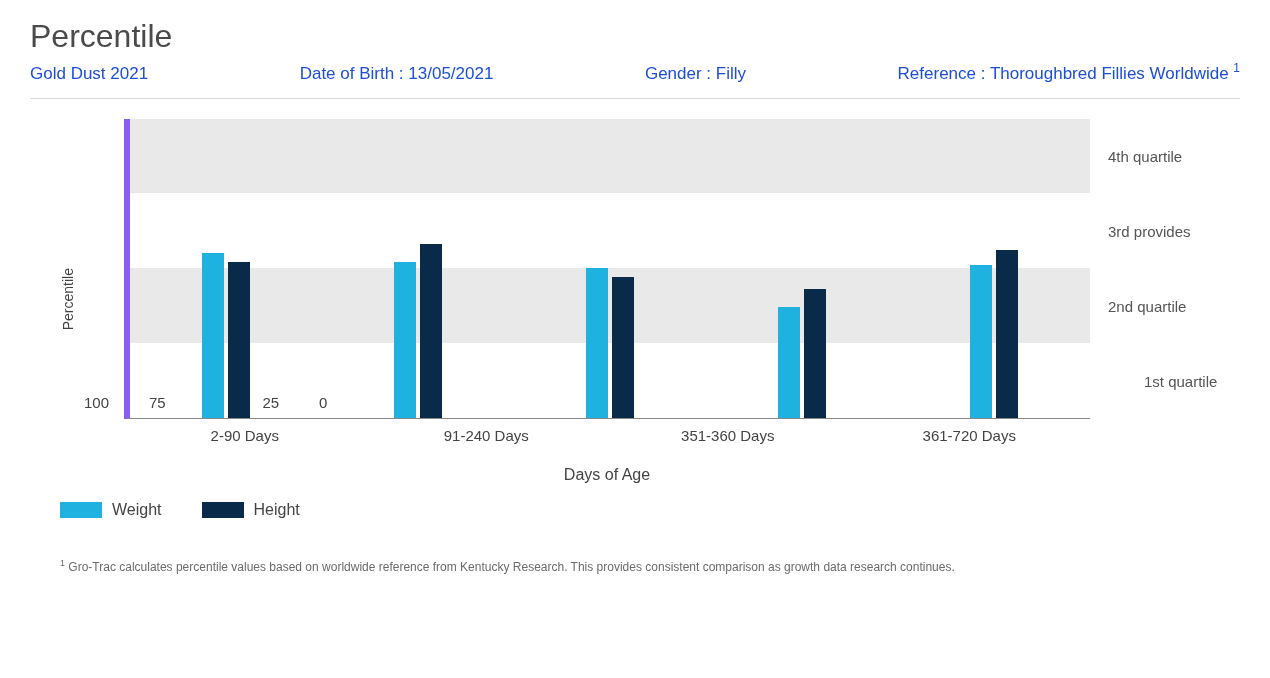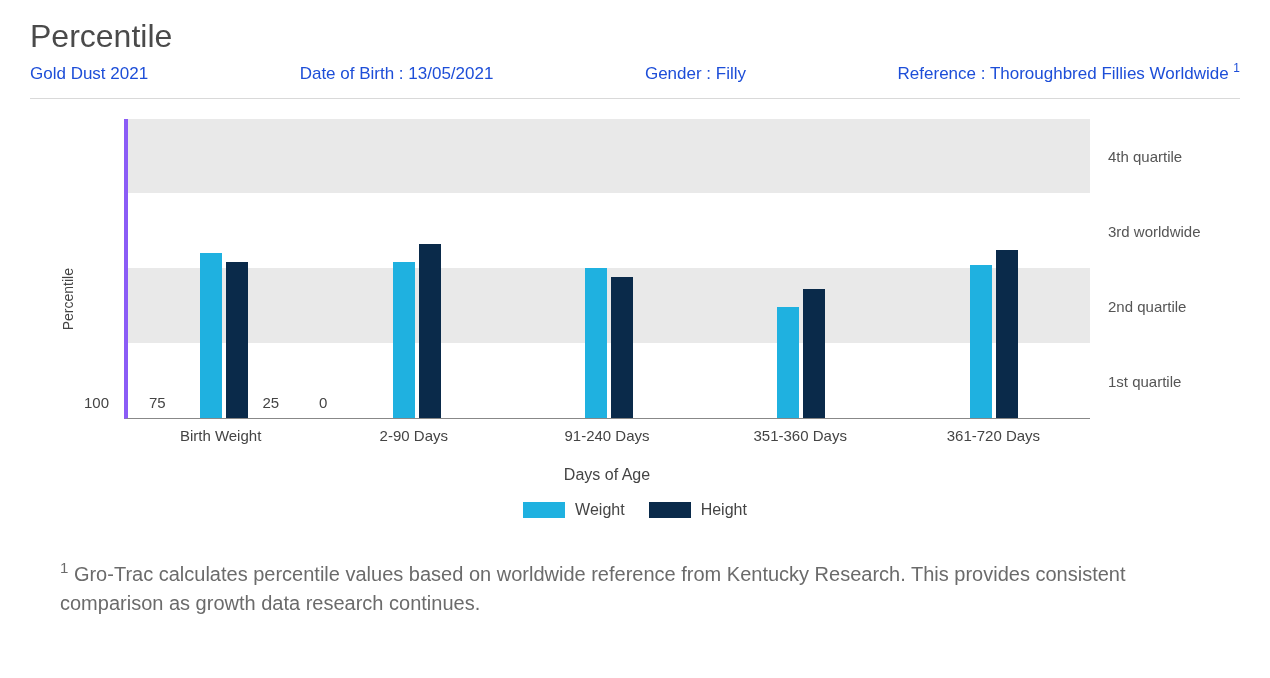--- a/index.html
+++ b/index.html
@@ -59,21 +59,21 @@
     color: #444;
     position: relative;
     top: -8px;
     padding-right: 8px;
     gap: 40px;
   }
   .plot {
     position: relative;
     flex: 1;
     height: 300px;
-    border-left: 4px solid #8b5cf6;
+    border-left: 6px solid #8b5cf6;
     border-bottom: 1px solid #888;
   }
   .q-band {
     position: absolute;
     left: 0; right: 0;
     background: #e9e9e9;
   }
   .q-label-col {
     position: absolute;
     left: 100%;
@@ -117,38 +117,38 @@
     padding-top: 8px;
   }
   .x-axis-label {
     text-align: center;
     font-size: 16px;
     color: #444;
     margin-top: 22px;
   }
   .legend {
     display: flex;
-    justify-content: center;
-    gap: 24px;
+    justify-content: flex-start;
+    gap: 40px;
     margin-top: 22px;
     font-size: 16px;
     color: #444;
   }
   .legend-item { display: flex; align-items: center; gap: 10px; }
   .swatch {
     width: 42px;
     height: 16px;
   }
   .swatch.weight { background: #1fb1e0; }
   .swatch.height { background: #0a2a4a; }
 
   .footnote {
     margin-top: 38px;
     color: #6b6b6b;
-    font-size: 20px;
+    font-size: 12px;
     line-height: 1.5;
     padding: 0 30px;
   }
   .footnote sup { font-size: 0.75em; }
 </style>
 </head>
 <body>
 
 <div class="report">
 
@@ -181,23 +181,23 @@
         <span>25</span>
         <span>0</span>
       </div>
 
       <div style="flex:1; position:relative; padding-right:120px;">
         <div class="plot" id="plot">
             <div class="q-band" style="bottom: 25%; height: 25%;"></div>
             <div class="q-band" style="bottom: 75%; height: 25%;"></div>
           <div class="q-label-col" id="qlabels">
               <div class="q-label" style="bottom: 87.5%; transform: translateY(50%);">4th quartile</div>
-              <div class="q-label" style="bottom: 62.5%; transform: translateY(50%);">3rd worldwide</div>
+              <div class="q-label" style="bottom: 62.5%; transform: translateY(50%);">3rd provides</div>
               <div class="q-label" style="bottom: 37.5%; transform: translateY(50%);">2nd quartile</div>
-              <div class="q-label" style="bottom: 12.5%; transform: translateY(50%);">1st quartile</div>
+              <div class="q-label" style="bottom: 12.5%; transform: translateY(50%); margin-left: 36px;">1st quartile</div>
             </div>
           <div class="bars" id="bars">
               <div class="group">
                 <div class="bar weight" title="Weight: 55" style="height: 55%; left: calc(50% - 24px);"></div>
                 <div class="bar height" title="Height: 52" style="height: 52%; left: calc(50% + 2px);"></div>
               </div>
               <div class="group">
                 <div class="bar weight" title="Weight: 52" style="height: 52%; left: calc(50% - 24px);"></div>
                 <div class="bar height" title="Height: 58" style="height: 58%; left: calc(50% + 2px);"></div>
               </div>
@@ -209,21 +209,20 @@
                 <div class="bar weight" title="Weight: 37" style="height: 37%; left: calc(50% - 24px);"></div>
                 <div class="bar height" title="Height: 43" style="height: 43%; left: calc(50% + 2px);"></div>
               </div>
               <div class="group">
                 <div class="bar weight" title="Weight: 51" style="height: 51%; left: calc(50% - 24px);"></div>
                 <div class="bar height" title="Height: 56" style="height: 56%; left: calc(50% + 2px);"></div>
               </div>
             </div>
         </div>
         <div class="x-ticks" id="xticks">
-            <div class="xtick">Birth Weight</div>
             <div class="xtick">2-90 Days</div>
             <div class="xtick">91-240 Days</div>
             <div class="xtick">351-360 Days</div>
             <div class="xtick">361-720 Days</div>
           </div>
         <div class="x-axis-label">Days of Age</div>
       </div>
     </div>
 
     <div class="legend">

